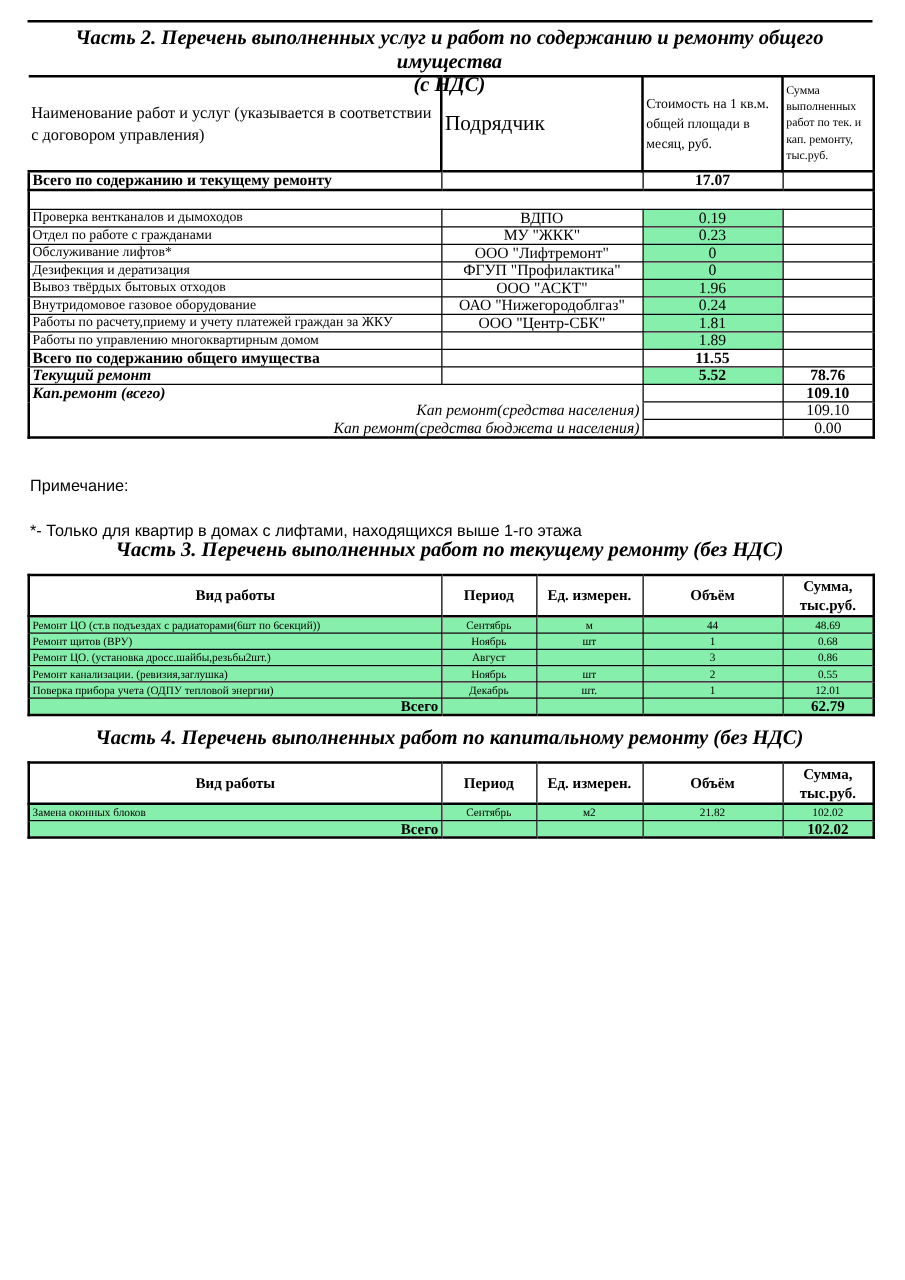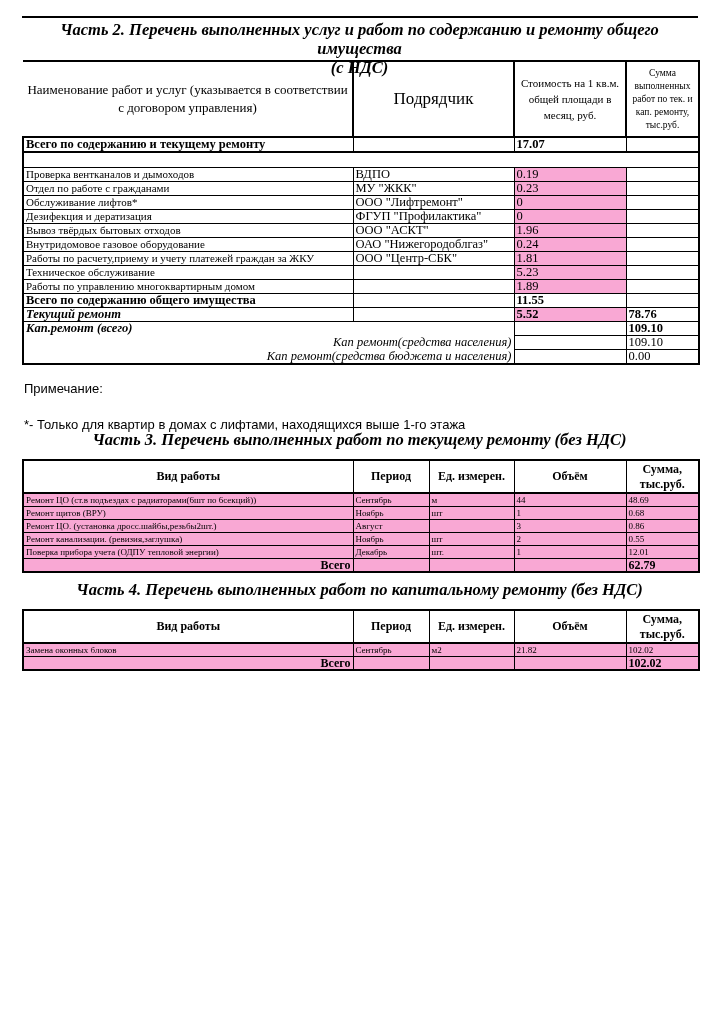--- a/index.html
+++ b/index.html
@@ -3,31 +3,31 @@
 <meta charset="utf-8">
 <style>
   html, body { margin:0; padding:0; background:#fff; }
   body { width:724px; height:1024px; position:relative; overflow:hidden;
          font-family:"Liberation Serif", serif; color:#000; }
   .hline { position:absolute; background:#000; }
   .title { position:absolute; left:22px; width:675px; text-align:center;
            font-weight:bold; font-style:italic; font-size:16.5px; line-height:19px; }
   table { border-collapse:collapse; position:absolute; table-layout:fixed; }
   td { padding:0 2px; overflow:hidden; white-space:nowrap; border:1px solid #000; }
-  .y { background:#f9a8d4; }
-  .c { text-align:left; }
+  .y { background:#86efac; }
+  .c { text-align:center; }
   .r { text-align:right; }
   .b { font-weight:bold; }
   .i { font-style:italic; }
 
   
   #t1 { left:22px; top:60px; width:676px; font-size:11px; }
   #t1 td { height:13px; line-height:13px; }
   #t1 tr.hdr td { height:74px; border-top:2px solid #000; border-bottom:2px solid #000;
-                  white-space:normal; text-align:center; line-height:16px; }
+                  white-space:normal; line-height:16px; }
   #t1 tr.hdr td.h1 { border-left:none; font-size:13px; line-height:18px;margin-top:20px; }
   #t1 tr.hdr td.h2 { font-size:17px; border-left:2px solid #000; border-right:2px solid #000; }
   #t1 tr.hdr td.h3 { font-size:11px; line-height:16px; border-right:2px solid #000; }
   #t1 tr.hdr td.h4 { font-size:9.5px; line-height:13px; border-right:2px solid #000; }
   #t1 tr.total td { font-size:12.5px; border-top:2px solid #000; border-bottom:2px solid #000;margin-top:37px; }
   #t1 td.lb { border-left:2px solid #000; }
   #t1 td.rb { border-right:2px solid #000; }
   #t1 .big { font-size:12.5px; }
   #t1 tr.kap td { border-bottom:none; }
   #t1 tr.kapsub td.nb { border-top:none; border-bottom:none; }
@@ -109,26 +109,20 @@
   <tr>
     <td class="lb">Внутридомовое газовое оборудование</td>
     <td class="c big">ОАО "Нижегородоблгаз"</td>
     <td class="c y big">0.24</td>
     <td class="rb"></td>
   </tr>
   <tr>
     <td class="lb">Работы по расчету,приему и учету платежей граждан за ЖКУ</td>
     <td class="c big">ООО "Центр-СБК"</td>
     <td class="c y big">1.81</td>
-    <td class="rb"></td>
-  </tr>
-  <tr>
-    <td class="lb">Техническое обслуживание</td>
-    <td class="c big"></td>
-    <td class="c y big">5.23</td>
     <td class="rb"></td>
   </tr>
   <tr>
     <td class="lb">Работы по управлению многоквартирным домом</td>
     <td class="c big"></td>
     <td class="c y big">1.89</td>
     <td class="rb"></td>
   </tr>
   <tr>
     <td class="lb b big">Всего по содержанию общего имущества</td>

